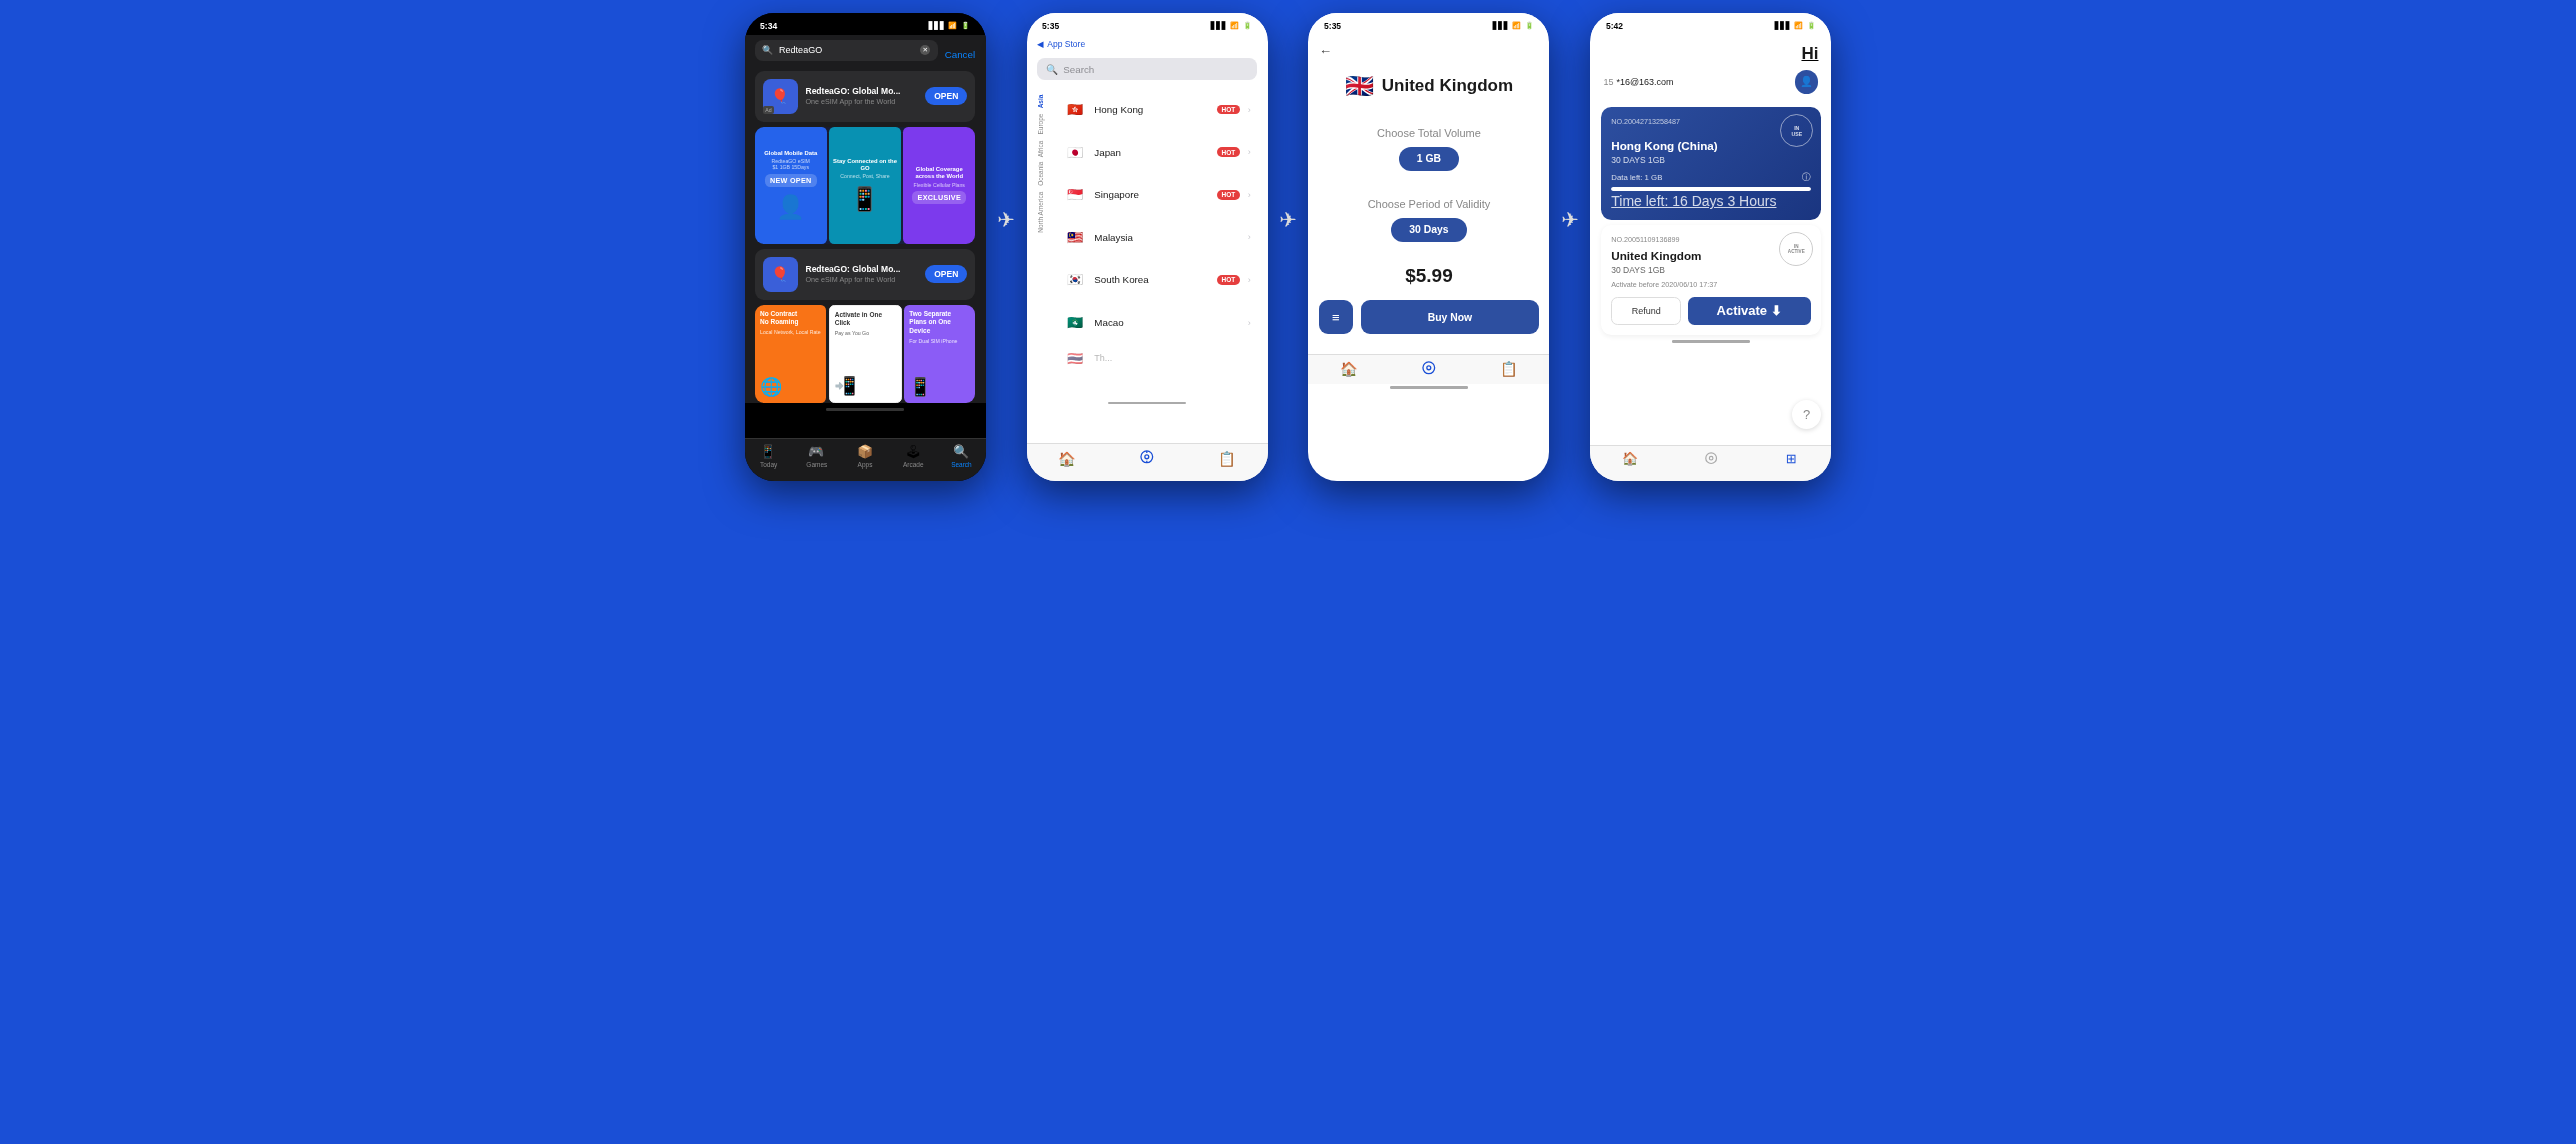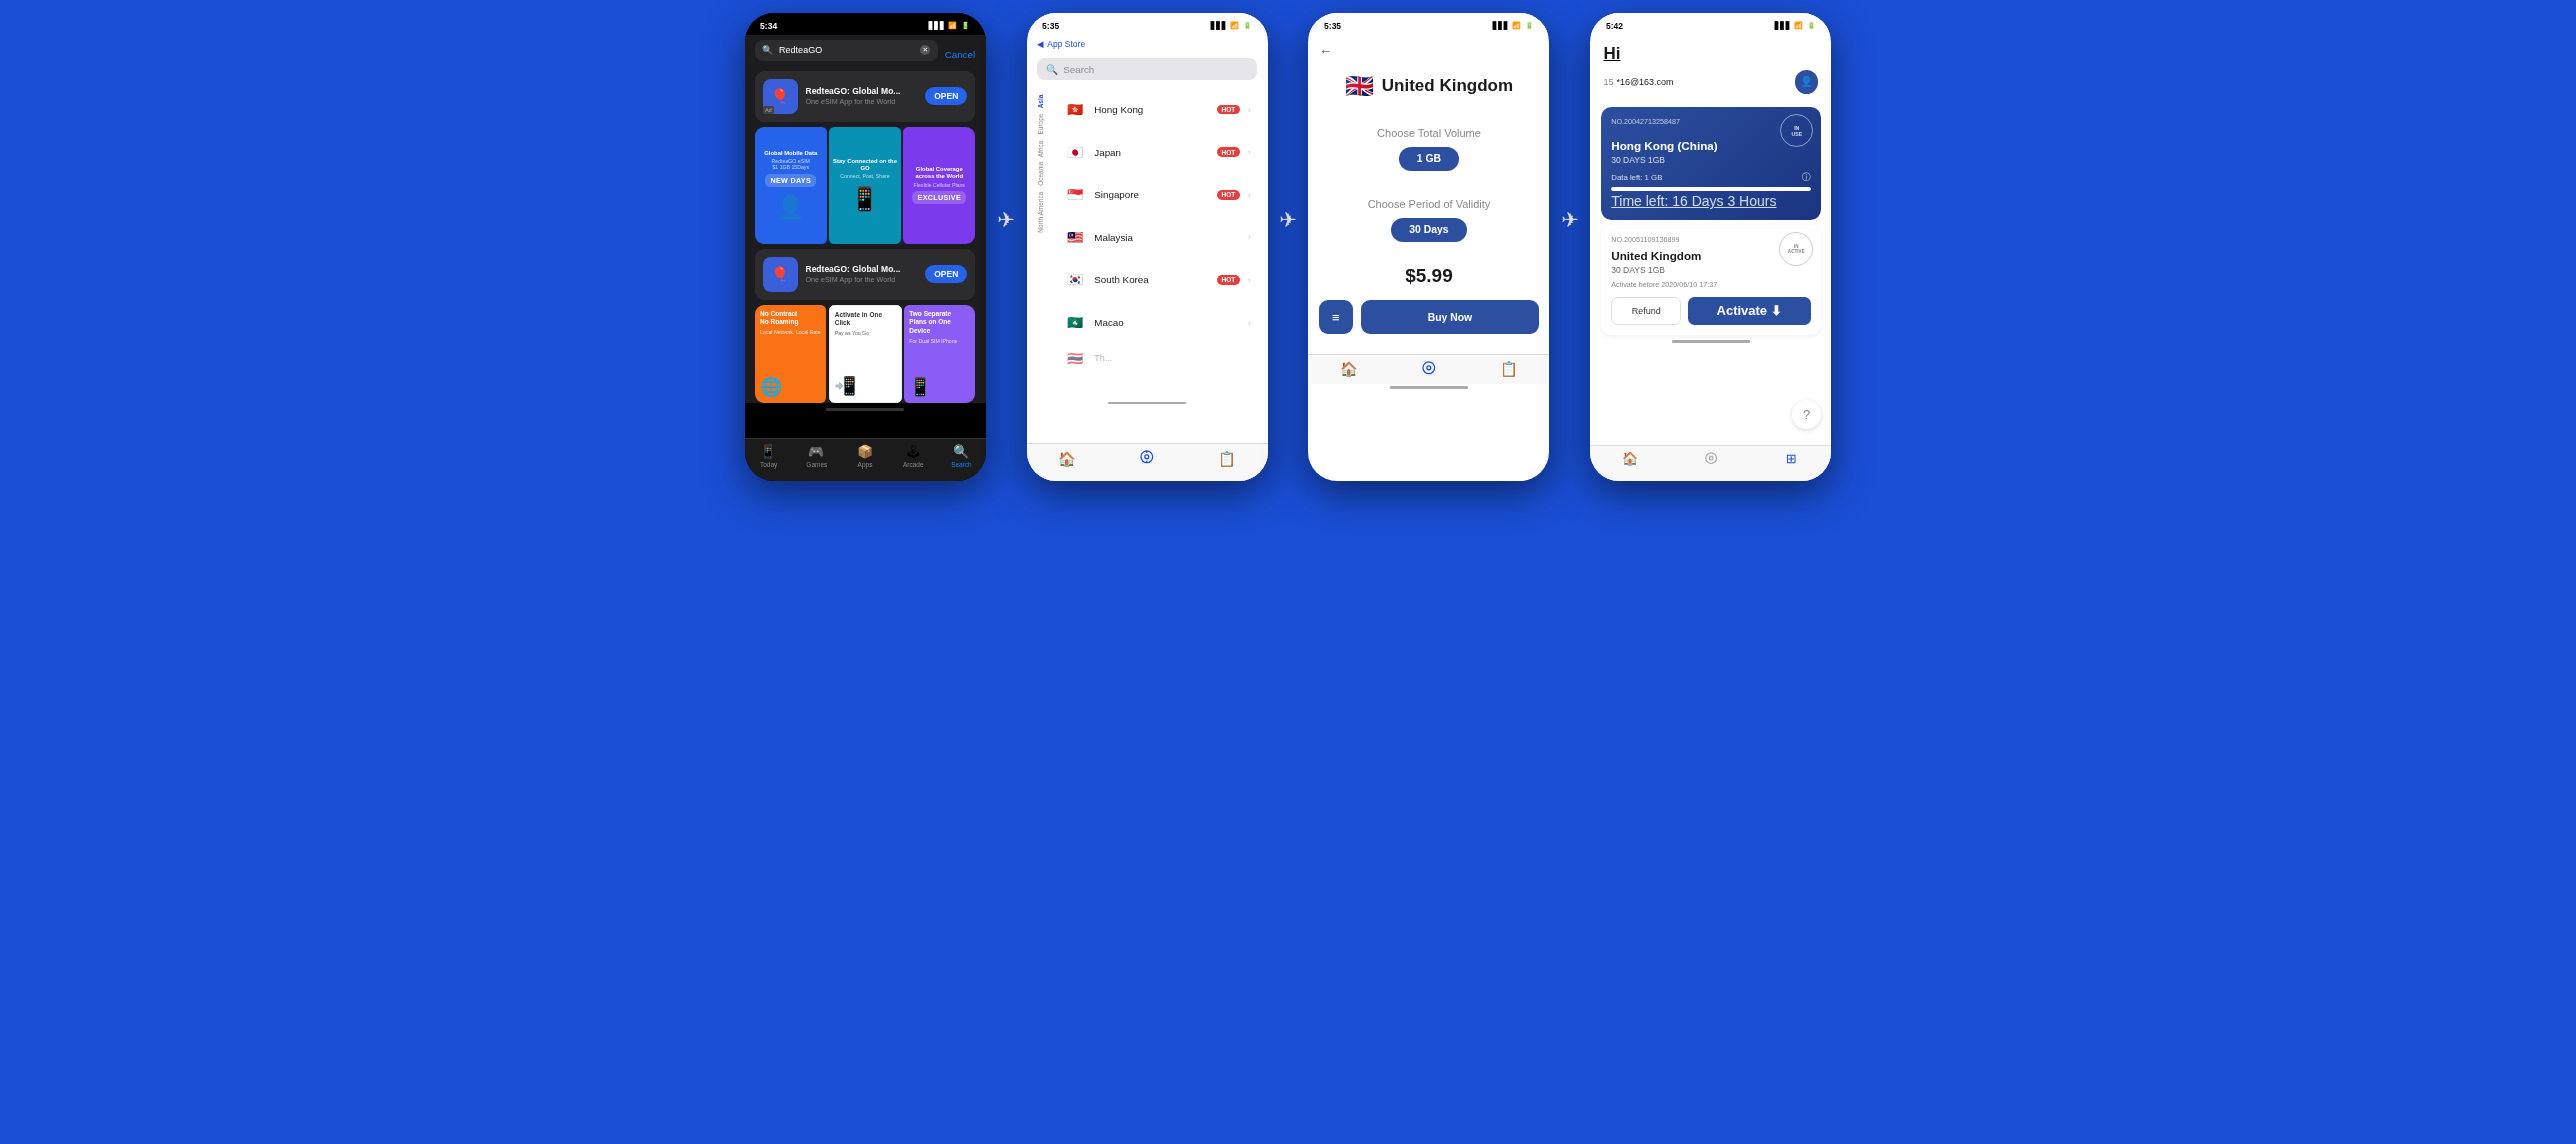--- a/index.html
+++ b/index.html
@@ -316,21 +316,21 @@
       border: none;
       border-radius: 9px;
       font-size: 10.4px;
       font-weight: 600;
       cursor: pointer;
       padding: 9px;
     }
     .p4-header {
       padding: 9px 13px 3.9px;
       display: flex;
-      justify-content: flex-start;
+      justify-content: flex-end;
       align-items: flex-start;
       text-decoration: underline;
     }
     .p4-hi { font-size: 17px; font-weight: 700; color: #1a1a1a; }
     .p4-user-row {
       display: flex;
       align-items: center;
       justify-content: space-between;
       padding: 2.6px 13px 7.8px;
     }
@@ -542,21 +542,21 @@
         <div class="p1-ad-title">RedteaGO: Global Mo...</div>
         <div class="p1-ad-sub">One eSIM App for the World</div>
       </div>
       <button class="p1-open-btn">OPEN</button>
     </div>
 
     <div class="p1-banner">
       <div class="p1-banner-item p1-banner-blue">
         <div class="p1-banner-text">Global Mobile Data</div>
         <div class="p1-banner-sub">RedteaGO eSIM<br>$1 1GB 15Days</div>
-        <div class="p1-banner-label">NEW DAYS</div>
+        <div class="p1-banner-label">NEW OPEN</div>
         <div style="font-size:23.4px; margin-top:5.2px;">👤</div>
       </div>
       <div class="p1-banner-item p1-banner-teal">
         <div class="p1-banner-text">Stay Connected on the GO</div>
         <div class="p1-banner-sub">Connect, Post, Share</div>
         <div style="font-size:23.4px; margin-top:5.2px;">📱</div>
       </div>
       <div class="p1-banner-item p1-banner-purple">
         <div class="p1-banner-text">Global Coverage across the World</div>
         <div class="p1-banner-sub">Flexible Cellular Plans</div>

